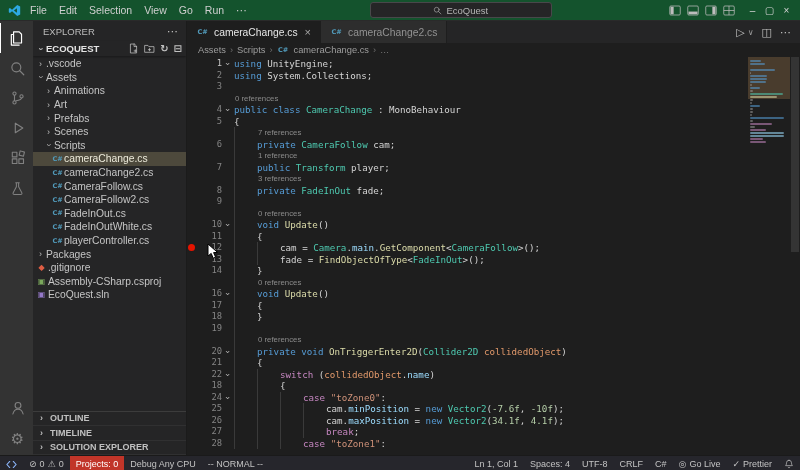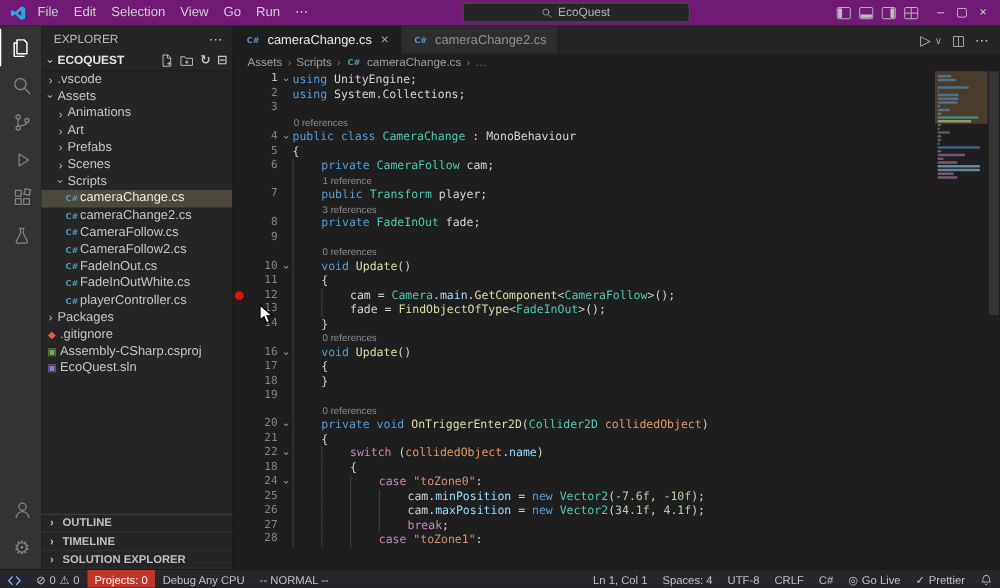--- a/index.html
+++ b/index.html
@@ -1,20 +1,20 @@
 <!DOCTYPE html>
 <html><head>
 <meta charset="utf-8">
 <style>
   html,body{margin:0;padding:0}
   body{width:800px;height:470px;overflow:hidden;background:#1e1e1e;color:#ccc;
        font-family:"Liberation Sans","DejaVu Sans",sans-serif;font-size:11px;position:relative}
 
   
-  .titlebar{height:20px;background:#701a75;display:flex;align-items:center;padding:0 4px;border-bottom:1px solid #2a2a2a}
+  .titlebar{height:20px;background:#14532d;display:flex;align-items:center;padding:0 4px;border-bottom:1px solid #2a2a2a}
   .tb-left{display:flex;align-items:center}
   .app-logo{width:16px;height:14px;display:flex;align-items:center;justify-content:center;margin:0 2px}
   .menu-item{padding:0 6px;font-size:10.5px;color:#cfcfcf;white-space:nowrap}
   .tb-center{flex:1;display:flex;justify-content:center;min-width:0}
   .searchbox{width:180px;height:14px;background:#252526;border:1px solid #48484a;border-radius:3px;
              display:flex;align-items:center;justify-content:center;gap:4px;font-size:9.5px;color:#b5b5b5}
   .tb-right{display:flex;align-items:center;gap:7px;padding-right:3px}
   .win-icon{display:flex;align-items:center;justify-content:center;color:#c9c9c9}
   .win-ctl{font-size:10px;color:#d4d4d4;width:13px;text-align:center}
 
@@ -358,20 +358,21 @@
         <span class="crumb dim">…</span>
       </div>
     <div class="codewrap">
       <div class="codearea">
           <div class="crow"><span class="bp"></span><span class="lnum active">1</span><span class="fold"><span class="fchev">›</span></span><span class="lcontent"><span class="tk-k">using</span><span class="tk-p"> UnityEngine;</span></span></div>
           <div class="crow"><span class="bp"></span><span class="lnum">2</span><span class="fold"></span><span class="lcontent"><span class="tk-k">using</span><span class="tk-p"> System.Collections;</span></span></div>
           <div class="crow"><span class="bp"></span><span class="lnum">3</span><span class="fold"></span><span class="lcontent"></span></div>
           <div class="crow lens"><span class="bp"></span><span class="lnum"></span><span class="fold"></span><span class="lcontent"><span class="lenstext">0 references</span></span></div>
           <div class="crow"><span class="bp"></span><span class="lnum">4</span><span class="fold"><span class="fchev">›</span></span><span class="lcontent"><span class="tk-k">public</span><span class="tk-p"> </span><span class="tk-k">class</span><span class="tk-p"> </span><span class="tk-t">CameraChange</span><span class="tk-p"> : MonoBehaviour</span></span></div>
           <div class="crow"><span class="bp"></span><span class="lnum">5</span><span class="fold"></span><span class="lcontent"><span class="tk-p">{</span></span></div>
+          <div class="crow lens"><span class="bp"></span><span class="lnum"></span><span class="fold"></span><span class="lcontent"><span class="ind"></span><span class="lenstext">7 references</span></span></div>
           <div class="crow"><span class="bp"></span><span class="lnum">6</span><span class="fold"></span><span class="lcontent"><span class="ind"></span><span class="tk-k">private</span><span class="tk-p"> </span><span class="tk-t">CameraFollow</span><span class="tk-p"> cam;</span></span></div>
           <div class="crow lens"><span class="bp"></span><span class="lnum"></span><span class="fold"></span><span class="lcontent"><span class="ind"></span><span class="lenstext">1 reference</span></span></div>
           <div class="crow"><span class="bp"></span><span class="lnum">7</span><span class="fold"></span><span class="lcontent"><span class="ind"></span><span class="tk-k">public</span><span class="tk-p"> </span><span class="tk-t">Transform</span><span class="tk-p"> player;</span></span></div>
           <div class="crow lens"><span class="bp"></span><span class="lnum"></span><span class="fold"></span><span class="lcontent"><span class="ind"></span><span class="lenstext">3 references</span></span></div>
           <div class="crow"><span class="bp"></span><span class="lnum">8</span><span class="fold"></span><span class="lcontent"><span class="ind"></span><span class="tk-k">private</span><span class="tk-p"> </span><span class="tk-t">FadeInOut</span><span class="tk-p"> fade;</span></span></div>
           <div class="crow"><span class="bp"></span><span class="lnum">9</span><span class="fold"></span><span class="lcontent"><span class="ind"></span></span></div>
           <div class="crow lens"><span class="bp"></span><span class="lnum"></span><span class="fold"></span><span class="lcontent"><span class="ind"></span><span class="lenstext">0 references</span></span></div>
           <div class="crow"><span class="bp"></span><span class="lnum">10</span><span class="fold"><span class="fchev">›</span></span><span class="lcontent"><span class="ind"></span><span class="tk-k">void</span><span class="tk-p"> </span><span class="tk-f">Update</span><span class="tk-p">()</span></span></div>
           <div class="crow"><span class="bp"></span><span class="lnum">11</span><span class="fold"></span><span class="lcontent"><span class="ind"></span><span class="tk-p">{</span></span></div>
           <div class="crow"><span class="bp"><span class="bpdot"></span></span><span class="lnum">12</span><span class="fold"></span><span class="lcontent"><span class="ind"></span><span class="ind"></span><span class="tk-p">cam = </span><span class="tk-t">Camera</span><span class="tk-p">.</span><span class="tk-v">main</span><span class="tk-p">.</span><span class="tk-f">GetComponent</span><span class="tk-p">&lt;</span><span class="tk-t">CameraFollow</span><span class="tk-p">&gt;();</span></span></div>

